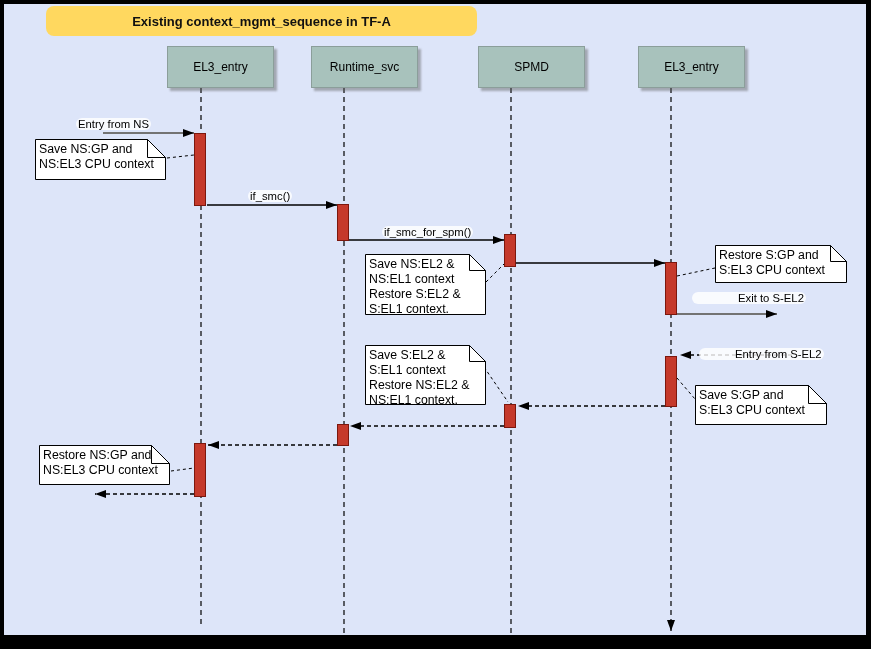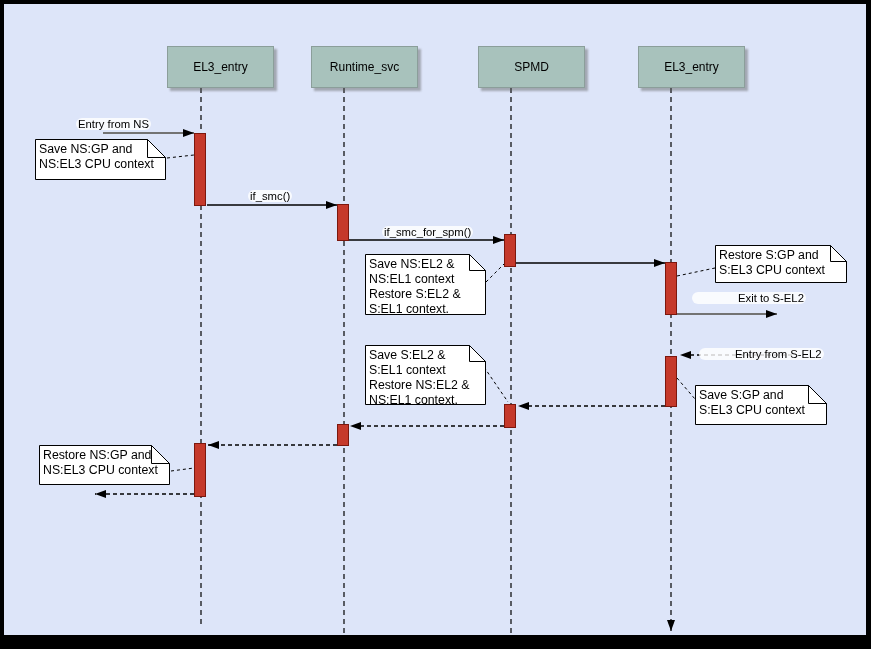--- a/index.html
+++ b/index.html
@@ -68,20 +68,21 @@
       <line x1="190" y1="490" x2="91" y2="490" stroke="#000" stroke-width="1.3" stroke-dasharray="4,3" marker-end="url(#arw)"></line>
 
       <line x1="163" y1="154" x2="190" y2="151" stroke="#000" stroke-width="1" stroke-dasharray="3,3"></line>
       <line x1="482" y1="278" x2="500" y2="260" stroke="#000" stroke-width="1" stroke-dasharray="3,3"></line>
       <line x1="673" y1="272" x2="711" y2="264" stroke="#000" stroke-width="1" stroke-dasharray="3,3"></line>
       <line x1="673" y1="374" x2="691" y2="395" stroke="#000" stroke-width="1" stroke-dasharray="3,3"></line>
       <line x1="480" y1="363" x2="504" y2="398" stroke="#000" stroke-width="1" stroke-dasharray="3,3"></line>
       <line x1="167" y1="467" x2="190" y2="464" stroke="#000" stroke-width="1" stroke-dasharray="3,3"></line>
     </svg>
 
+    <div class="title">Existing context_mgmt_sequence in TF-A</div>
 
     <div class="participant" style="left:143px;">
       <span>EL3_entry</span>
     </div>
     <div class="participant" style="left:287px;">
       <span>Runtime_svc</span>
     </div>
     <div class="participant" style="left:454px;">
       <span>SPMD</span>
     </div>

